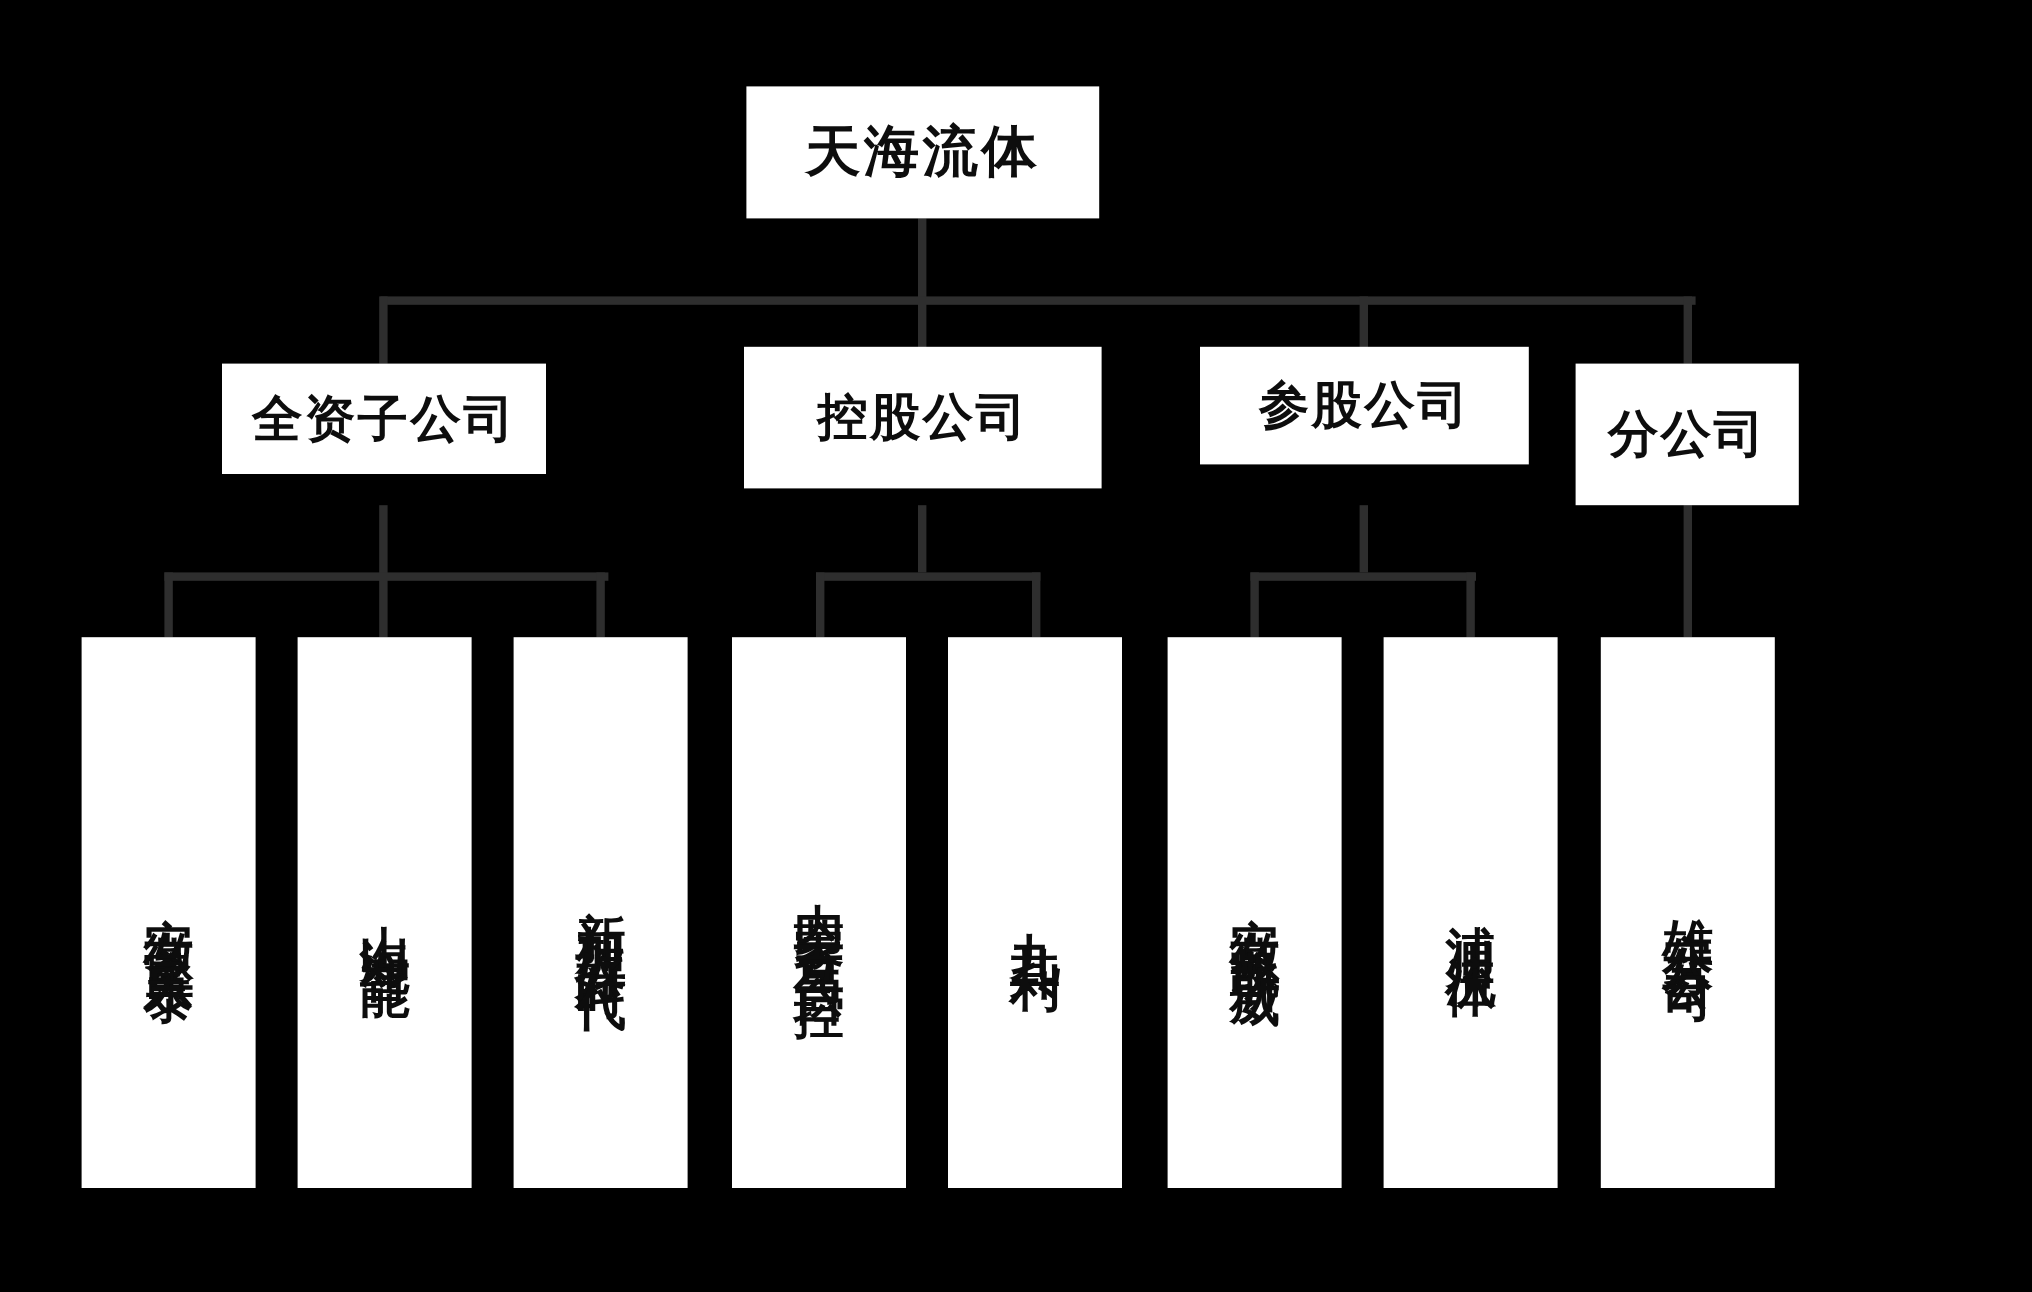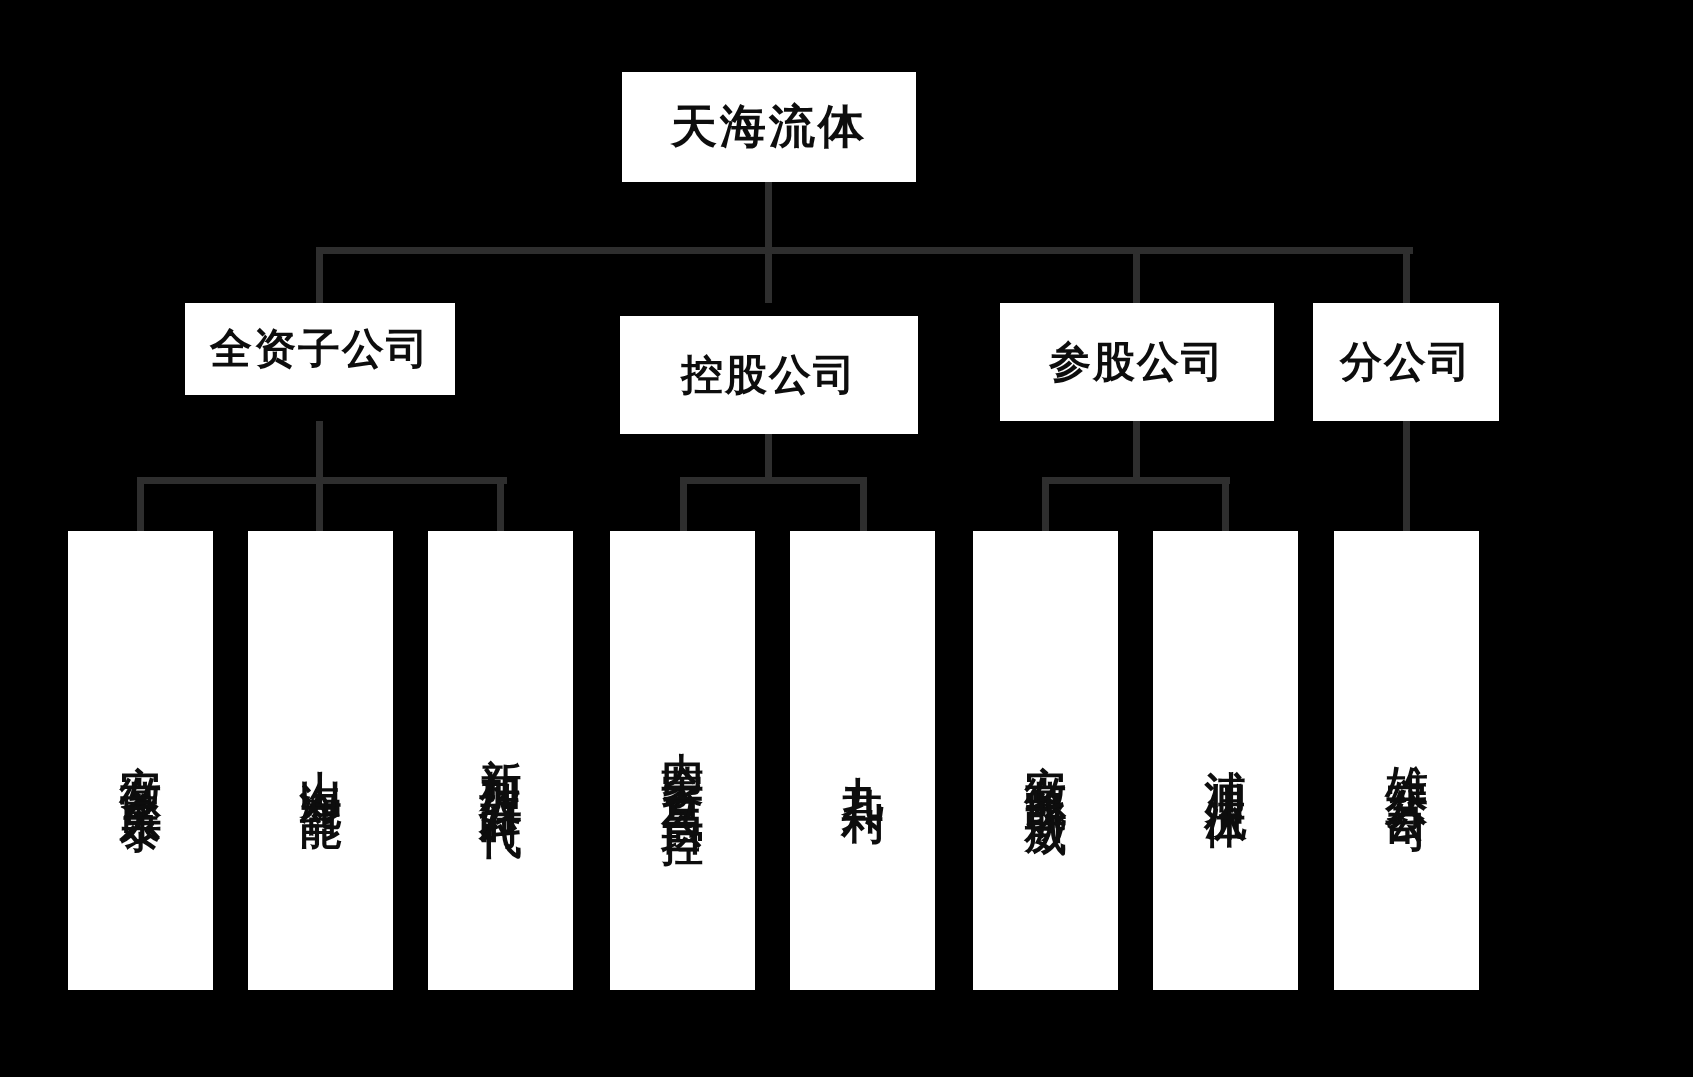--- a/index.html
+++ b/index.html
@@ -69,24 +69,24 @@
 
   <div class="line v" style="left:1403px; top:421px; height:110px"></div>
 
   <div class="node root" style="left:622px; top:72px; width:294px; height:110px">
     <span class="lbl">天海流体</span>
   </div>
 
   <div class="node lvl2" style="left:185px; top:303px; width:270px; height:92px">
     <span class="lbl">全资子公司</span>
   </div>
-  <div class="node lvl2" style="left:620px; top:316px; width:298px; height:118px">
+  <div class="node lvl2" style="left:620px; top:289px; width:298px; height:118px">
     <span class="lbl">控股公司</span>
   </div>
-  <div class="node lvl2" style="left:1000px; top:303px; width:274px; height:118px">
+  <div class="node lvl2" style="left:1000px; top:289px; width:274px; height:98px">
     <span class="lbl">参股公司</span>
   </div>
   <div class="node lvl2" style="left:1313px; top:303px; width:186px; height:118px">
     <span class="lbl">分公司</span>
   </div>
 
   <div class="node lvl3" style="left:68px; top:531px; width:145px; height:459px">
     <span class="lbl">安徽富乐泰</span>
   </div>
   <div class="node lvl3" style="left:248px; top:531px; width:145px; height:459px">

